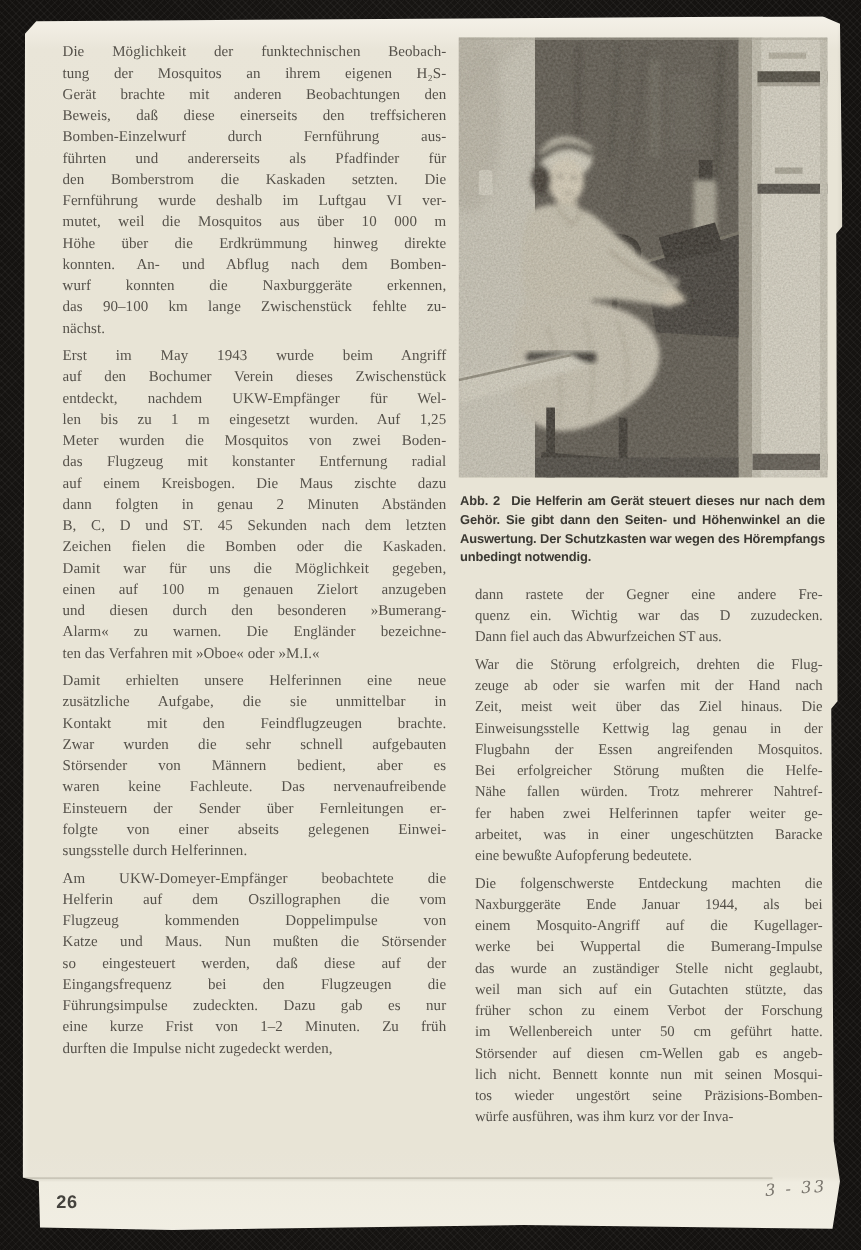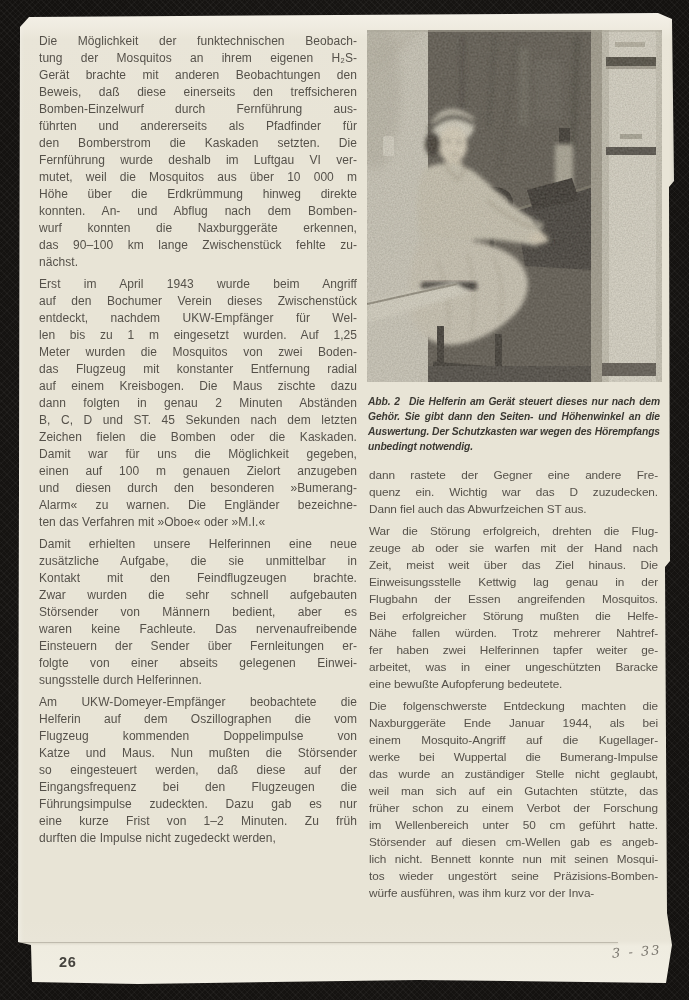--- a/index.html
+++ b/index.html
@@ -24,38 +24,38 @@
       13px 932px, 0px 929px);
     box-shadow: inset 3px 0 6px -2px rgba(255,255,255,0.5),
                 inset -2px 0 5px -2px rgba(0,0,0,0.12);
   }
   .col {
     position:absolute; color: var(--body_ink, #55514a);
     font-size:12px; line-height:17px; letter-spacing:0.05px;
   }
   .col-left  { left:20px;  top:20px;  width:319px; }
   .col-right { left:350px; top:454px; width:290px; font-size:11.8px; letter-spacing:-0.1px; }
-  .para { margin:0 0 5px 1px; }
+  .para { margin:0 0 5px 12px;font-family:Liberation Serif, serif; }
   .tl { text-align:justify; text-align-last:justify; }
   .tl-last { text-align-last:left; }
   .photo { position:absolute; left:349px; top:17px; width:295px; height:352px; }
   .caption {
     position:absolute; left:350px; top:381px; width:292px;
     font-size:10.3px; line-height:15px; font-weight:bold;
     color: var(--caption_ink, #3b3933);
-    text-align:justify; letter-spacing:-0.1px;font-style:italic;
+    text-align:justify; letter-spacing:-0.1px;
   }
   .cap-label { margin-right:9px; }
   .crease {
     position:absolute; left:0; top:929px; width:600px; height:1px;
     background:rgba(110,104,90,0.35);
     box-shadow:0 1px 2px rgba(60,56,48,0.12);
   }
   .pagenum {
-    position:absolute; left:41px; top:941px;
+    position:absolute; left:27px; top:941px;
     font-size:14.5px; font-weight:600; color:#45433e; letter-spacing:0.6px;
   }
   .handwritten {
     position:absolute; left:594px; top:931px;
     font-family:"DejaVu Serif", serif; font-style:italic;
     font-size:13px; color: var(--pencil, #7a766e);
     transform:rotate(-4deg); letter-spacing:2px;
   }
 </style>
 </head>
@@ -74,21 +74,21 @@
         <div class="tl">den Bomberstrom die Kaskaden setzten. Die</div>
         <div class="tl">Fernführung wurde deshalb im Luftgau VI ver-</div>
         <div class="tl">mutet, weil die Mosquitos aus über 10 000 m</div>
         <div class="tl">Höhe über die Erdkrümmung hinweg direkte</div>
         <div class="tl">konnten. An- und Abflug nach dem Bomben-</div>
         <div class="tl">wurf konnten die Naxburggeräte erkennen,</div>
         <div class="tl">das 90–100 km lange Zwischenstück fehlte zu-</div>
         <div class="tl tl-last">nächst.</div>
       </div>
       <div class="para">
-        <div class="tl">Erst im April 1943 wurde beim Angriff</div>
+        <div class="tl">Erst im May 1943 wurde beim Angriff</div>
         <div class="tl">auf den Bochumer Verein dieses Zwischenstück</div>
         <div class="tl">entdeckt, nachdem UKW-Empfänger für Wel-</div>
         <div class="tl">len bis zu 1 m eingesetzt wurden. Auf 1,25</div>
         <div class="tl">Meter wurden die Mosquitos von zwei Boden-</div>
         <div class="tl">das Flugzeug mit konstanter Entfernung radial</div>
         <div class="tl">auf einem Kreisbogen. Die Maus zischte dazu</div>
         <div class="tl">dann folgten in genau 2 Minuten Abständen</div>
         <div class="tl">B, C, D und ST. 45 Sekunden nach dem letzten</div>
         <div class="tl">Zeichen fielen die Bomben oder die Kaskaden.</div>
         <div class="tl">Damit war für uns die Möglichkeit gegeben,</div>

